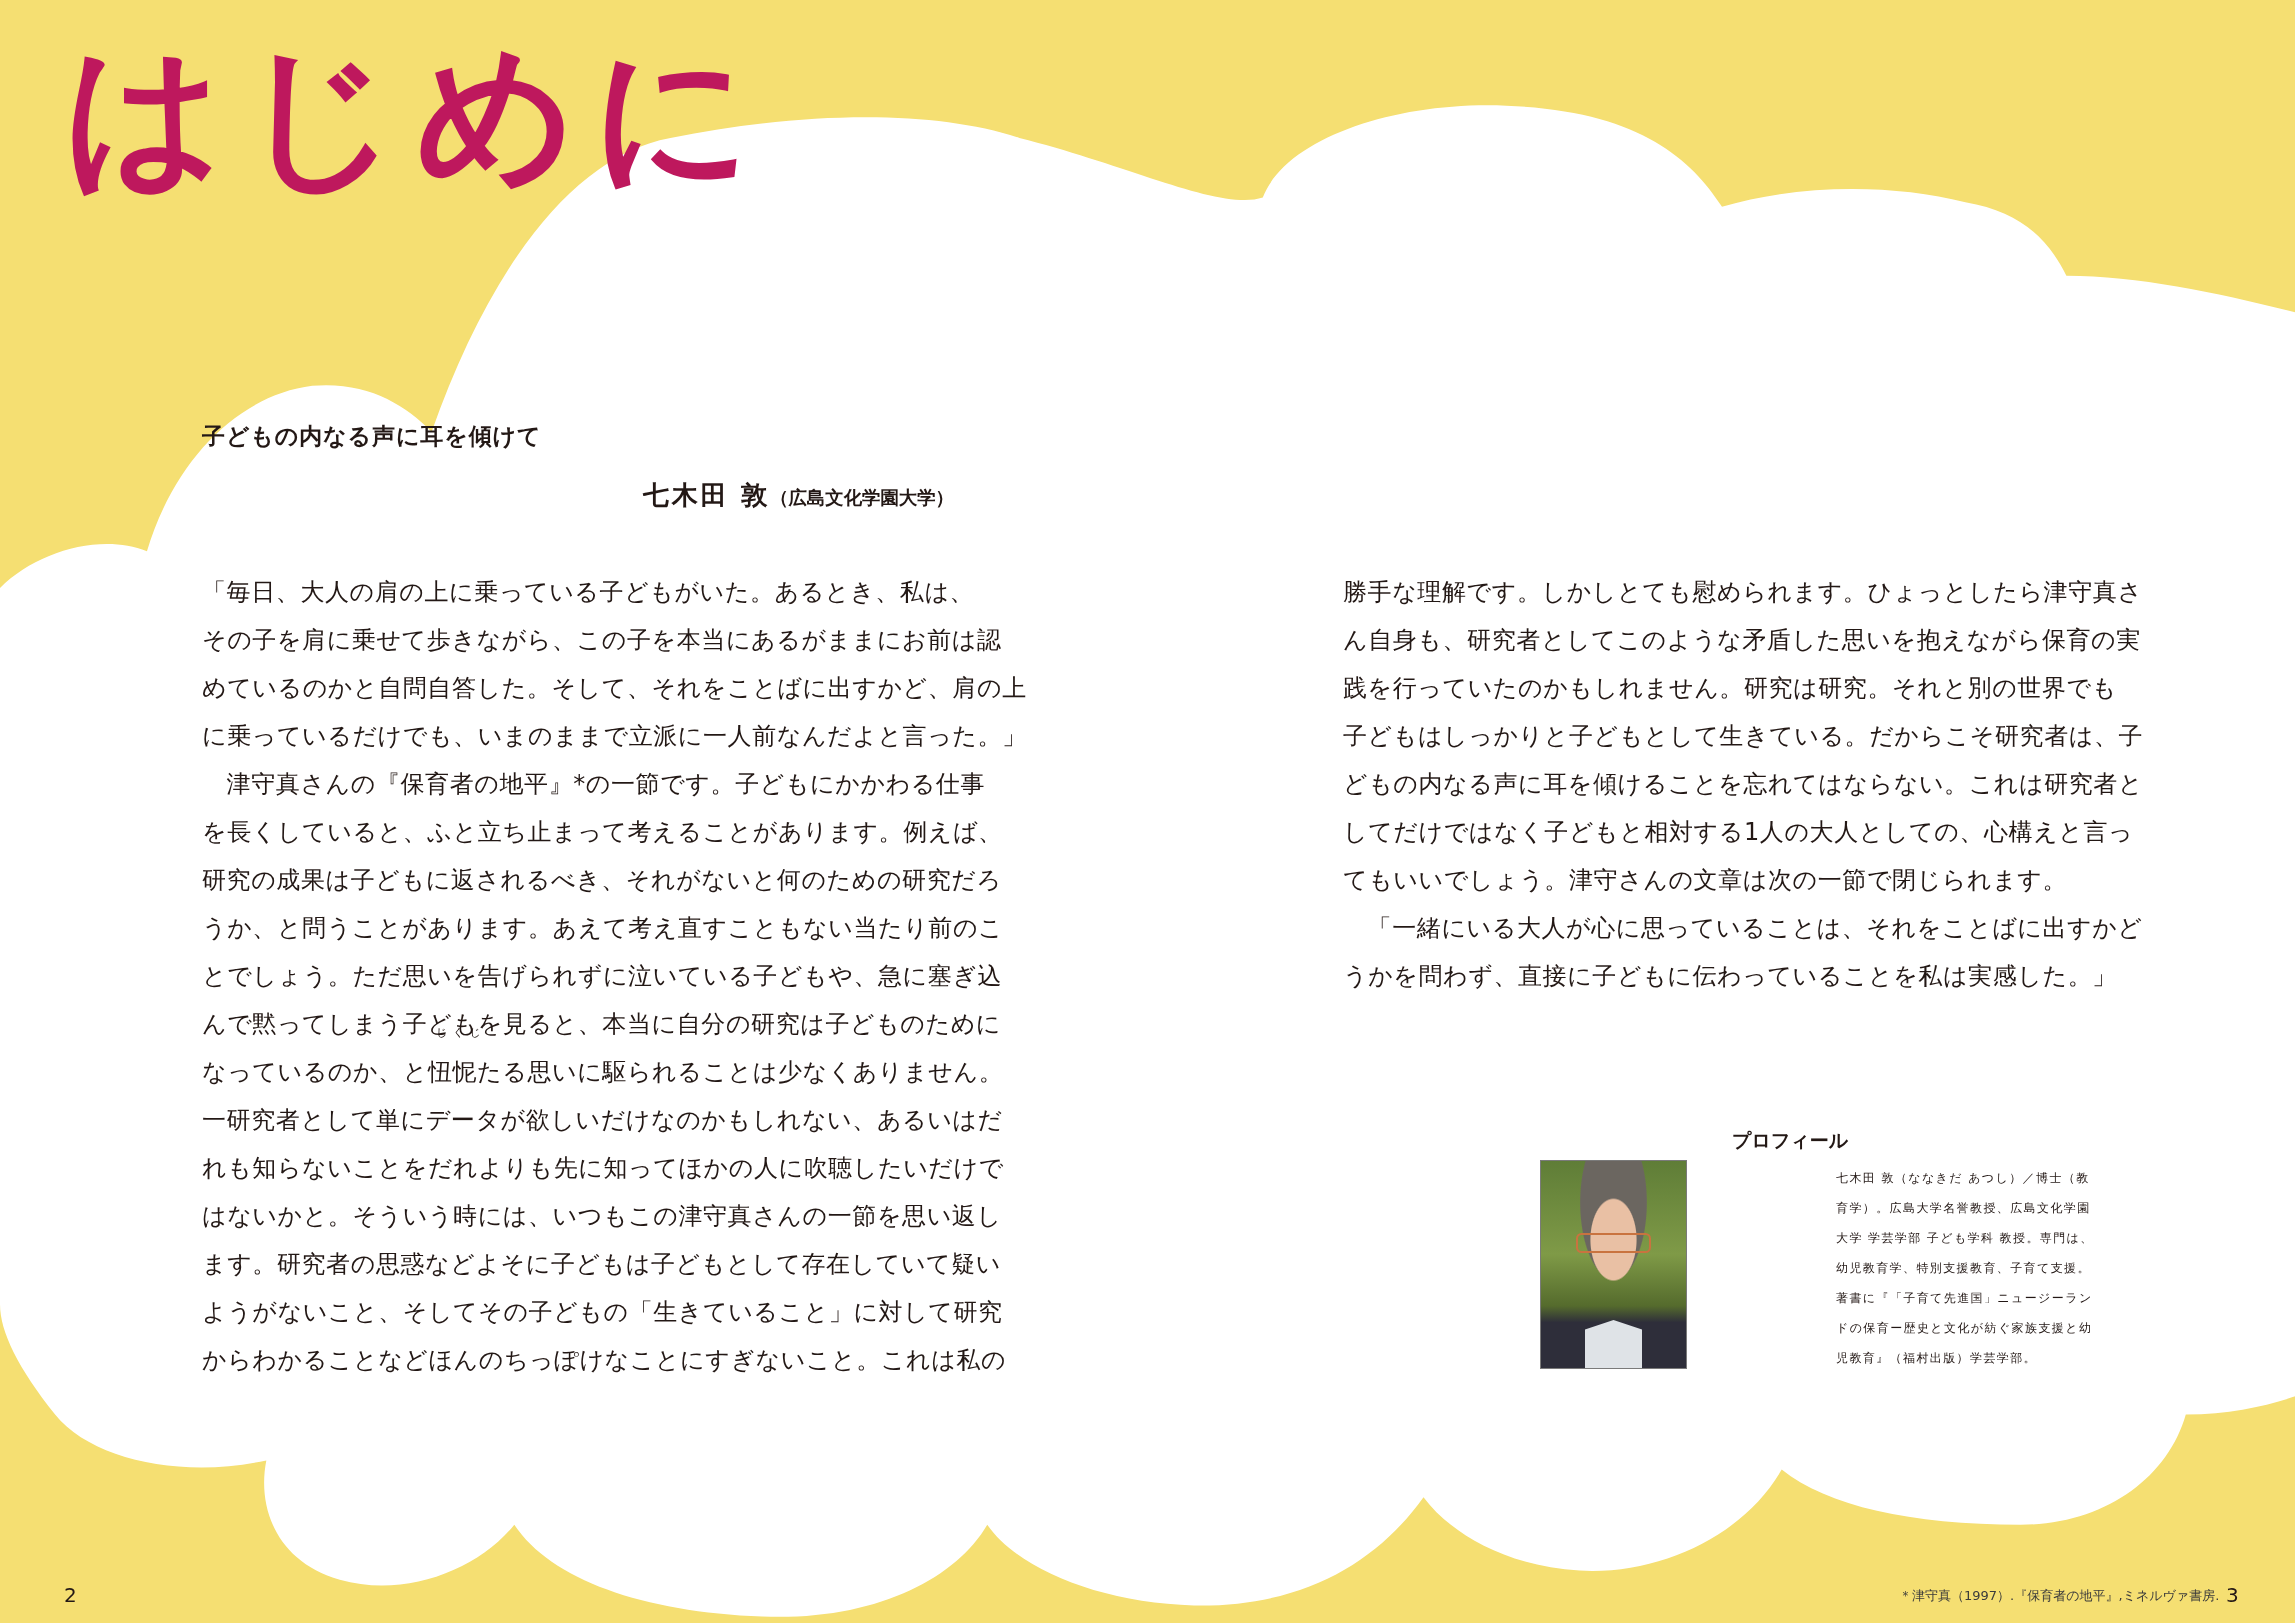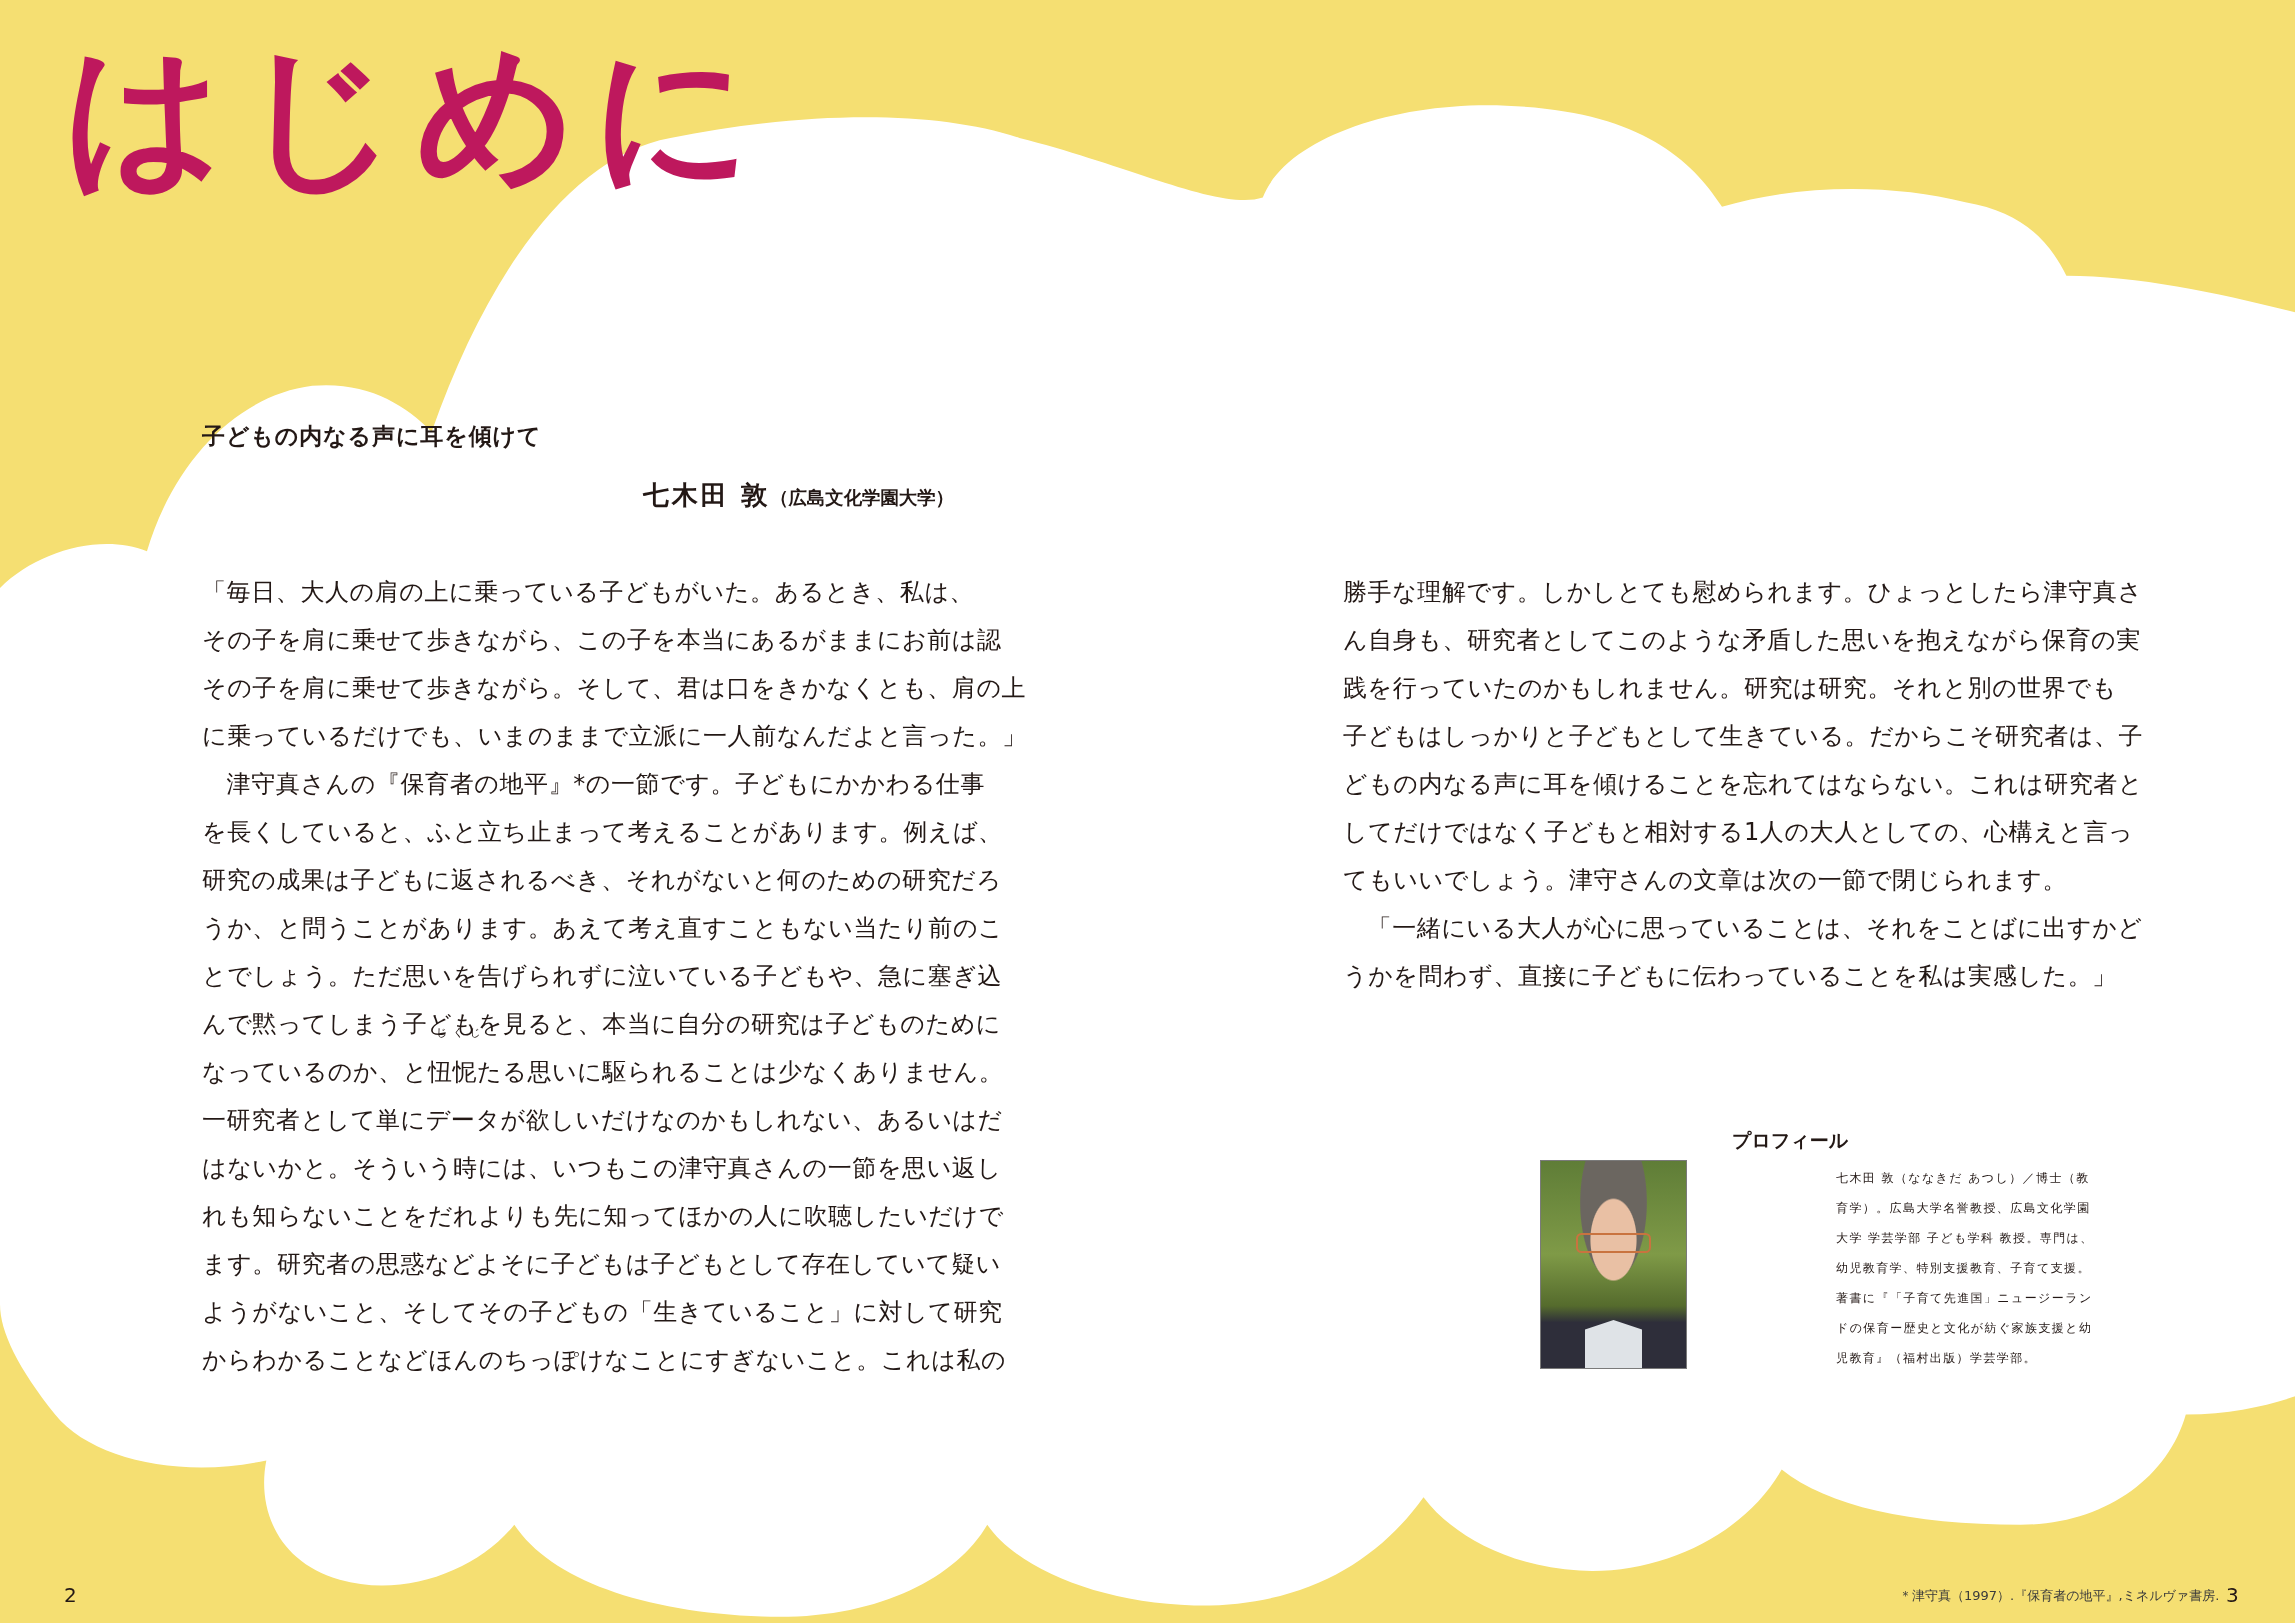--- a/index.html
+++ b/index.html
@@ -106,32 +106,32 @@
 
 <div class="article-title">子どもの内なる声に耳を傾けて</div>
 
 <div class="byline">
   <span class="name">七木田 敦</span><span class="aff">（広島文化学園大学）</span>
 </div>
 
 <div class="col col-left">
   <p>「毎日、大人の肩の上に乗っている子どもがいた。あるとき、私は、</p>
   <p>その子を肩に乗せて歩きながら、この子を本当にあるがままにお前は認</p>
-  <p>その子を肩に乗せて歩きながら。そして、君は口をきかなくとも、肩の上</p>
+  <p>めているのかと自問自答した。そして、それをことばに出すかど、肩の上</p>
   <p>に乗っているだけでも、いまのままで立派に一人前なんだよと言った。」</p>
   <p>　津守真さんの『保育者の地平』*の一節です。子どもにかかわる仕事</p>
   <p>を長くしていると、ふと立ち止まって考えることがあります。例えば、</p>
   <p>研究の成果は子どもに返されるべき、それがないと何のための研究だろ</p>
   <p>うか、と問うことがあります。あえて考え直すこともない当たり前のこ</p>
   <p>とでしょう。ただ思いを告げられずに泣いている子どもや、急に塞ぎ込</p>
   <p>んで黙ってしまう子どもを見ると、本当に自分の研究は子どものために</p>
   <p><span>なっているのか、と</span><span class="ruby-wrap"><span class="rt">じくじ</span><span>忸怩</span></span><span>たる思いに駆られることは少なくありません。</span></p>
   <p>一研究者として単にデータが欲しいだけなのかもしれない、あるいはだ</p>
+  <p>れも知らないことをだれよりも先に知ってほかの人に吹聴したいだけで</p>
   <p>はないかと。そういう時には、いつもこの津守真さんの一節を思い返し</p>
-  <p>れも知らないことをだれよりも先に知ってほかの人に吹聴したいだけで</p>
   <p>ます。研究者の思惑などよそに子どもは子どもとして存在していて疑い</p>
   <p>ようがないこと、そしてその子どもの「生きていること」に対して研究</p>
   <p>からわかることなどほんのちっぽけなことにすぎないこと。これは私の</p>
 </div>
 
 <div class="col col-right">
   <p>勝手な理解です。しかしとても慰められます。ひょっとしたら津守真さ</p>
   <p>ん自身も、研究者としてこのような矛盾した思いを抱えながら保育の実</p>
   <p>践を行っていたのかもしれません。研究は研究。それと別の世界でも</p>
   <p>子どもはしっかりと子どもとして生きている。だからこそ研究者は、子</p>

